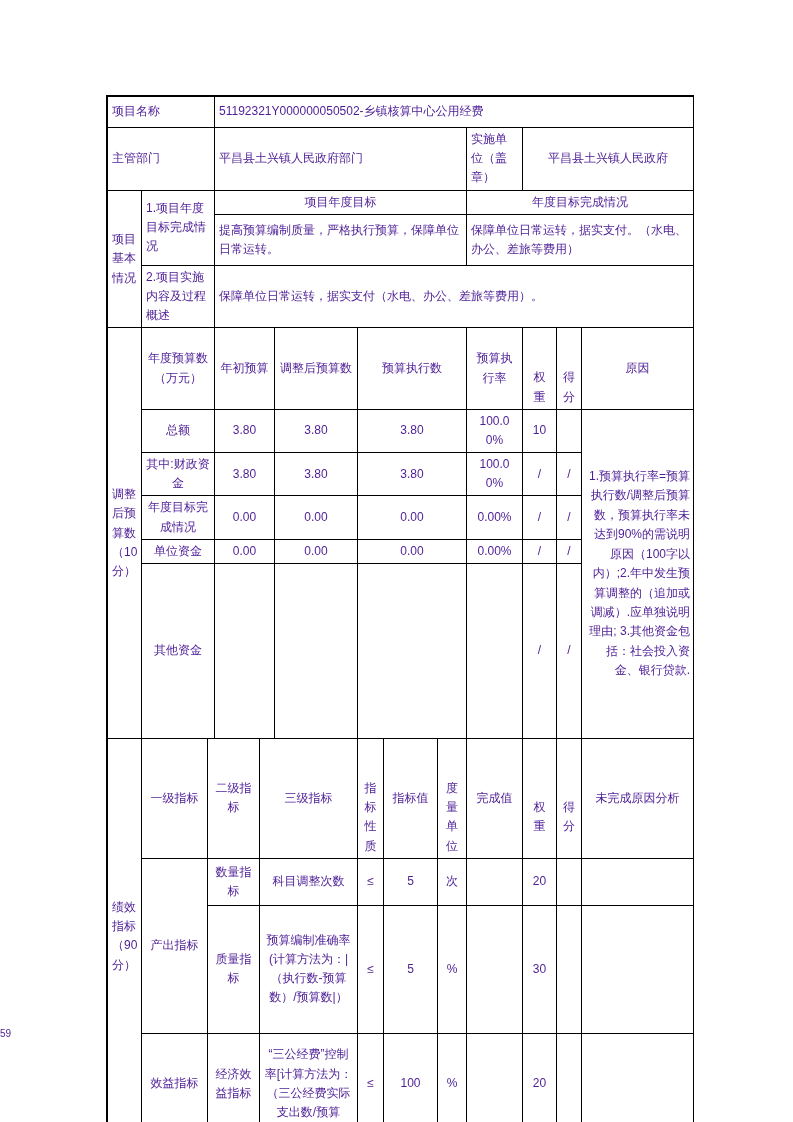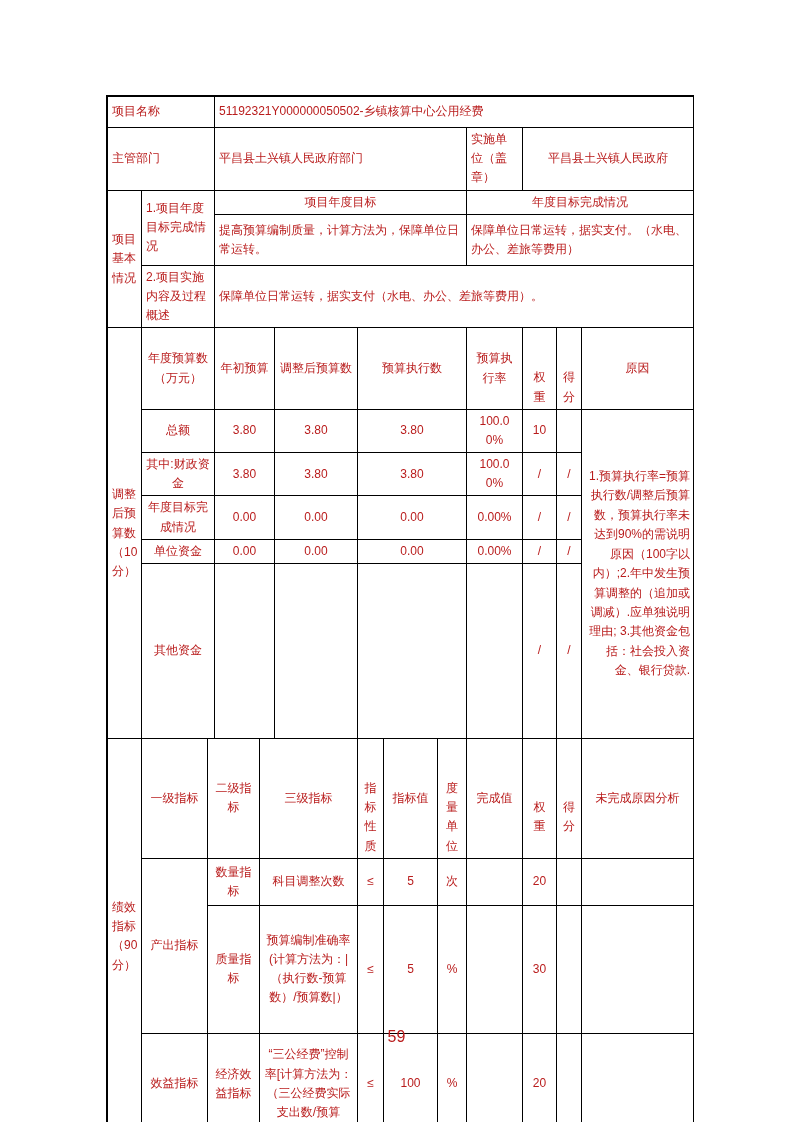--- a/index.html
+++ b/index.html
@@ -1,35 +1,35 @@
 <!DOCTYPE html>
 <html><head>
 <meta charset="utf-8">
 <style>
   html,body{margin:0;padding:0;background:#e8e8e8;}
   .sheet{
     position:relative;width:793px;height:1122px;background:#ffffff;
     font-family:"Liberation Sans","DejaVu Sans",sans-serif;
-    font-size:12px;color:#b91c1c;overflow:hidden;
+    font-size:12px;color:#4c1d95;overflow:hidden;
   }
   .tbl-wrap{position:absolute;left:106px;top:95px;width:586px;border:1px solid #000;}
   table{border-collapse:collapse;table-layout:fixed;width:586px;}
   table + table{margin-top:-1px;}
   td{
     border:1px solid #000;padding:2px 4px;vertical-align:middle;
     text-align:center;line-height:1.6;word-break:break-all;overflow:hidden;
   }
   td.left{text-align:left;}
   td.reason{text-align:right;padding:2px 3px;line-height:1.62;}
   .stack1{display:inline-block;width:1.15em;word-break:break-all;text-align:center;margin-top:38px;}
   .stack2{display:inline-block;width:2.3em;word-break:break-all;text-align:left;}
   .clip-benefit{max-height:98px;overflow:hidden;}
   .page-number{
-    position:absolute;left:0;top:1028px;width:793px;text-align:center;
-    font-size:16px;
+    position:absolute;left:0;top:1028px;width:793px;
+    font-size:10px;
   }
 </style>
 </head>
 <body>
 
 <div class="sheet">
   <div class="tbl-wrap">
 
     <table>
       <colgroup>
@@ -60,21 +60,21 @@
           <col style="width:227px">
         </colgroup>
       <tbody>
           <tr style="height:24px">
         <td rowspan="3"><span class="stack2">项目基本情况</span></td>
         <td class="left" rowspan="2">1.项目年度目标完成情况</td>
         <td>项目年度目标</td>
         <td>年度目标完成情况</td>
       </tr>
       <tr style="height:51px">
-        <td class="left">提高预算编制质量，计算方法为，保障单位日常运转。</td>
+        <td class="left">提高预算编制质量，严格执行预算，保障单位日常运转。</td>
         <td class="left">保障单位日常运转，据实支付。（水电、办公、差旅等费用）</td>
       </tr>
       <tr style="height:57px">
         <td class="left">2.项目实施内容及过程概述</td>
         <td class="left" colspan="2">保障单位日常运转，据实支付（水电、办公、差旅等费用）。</td>
       </tr>
     </tbody>
       </table>
 
     <table>

